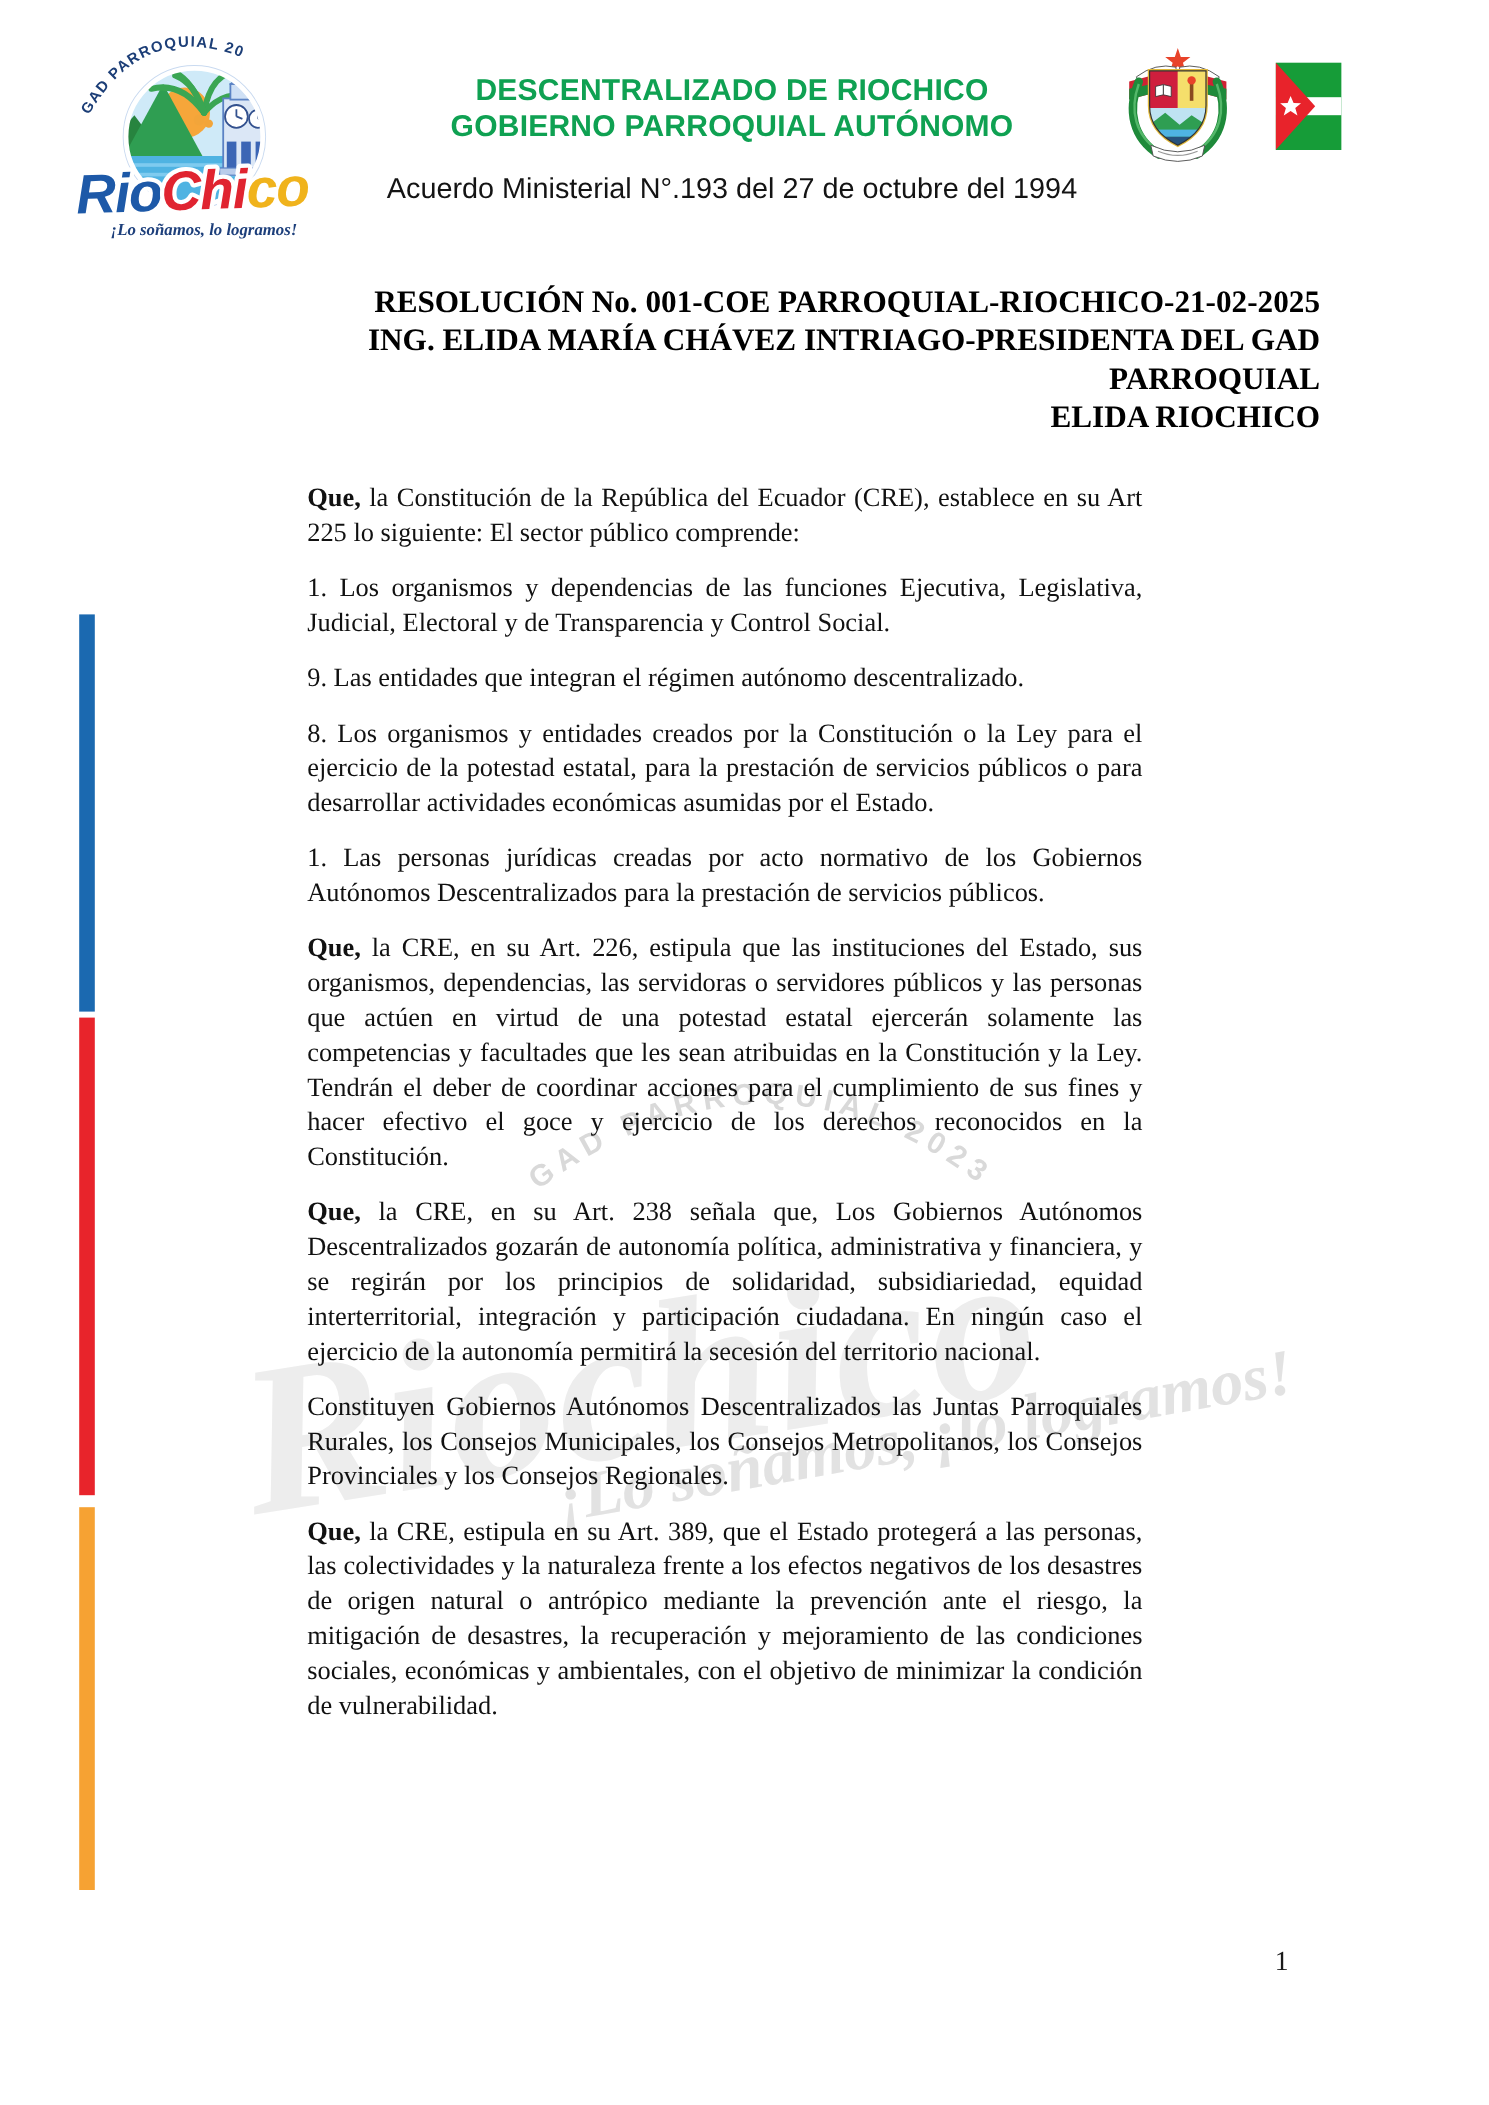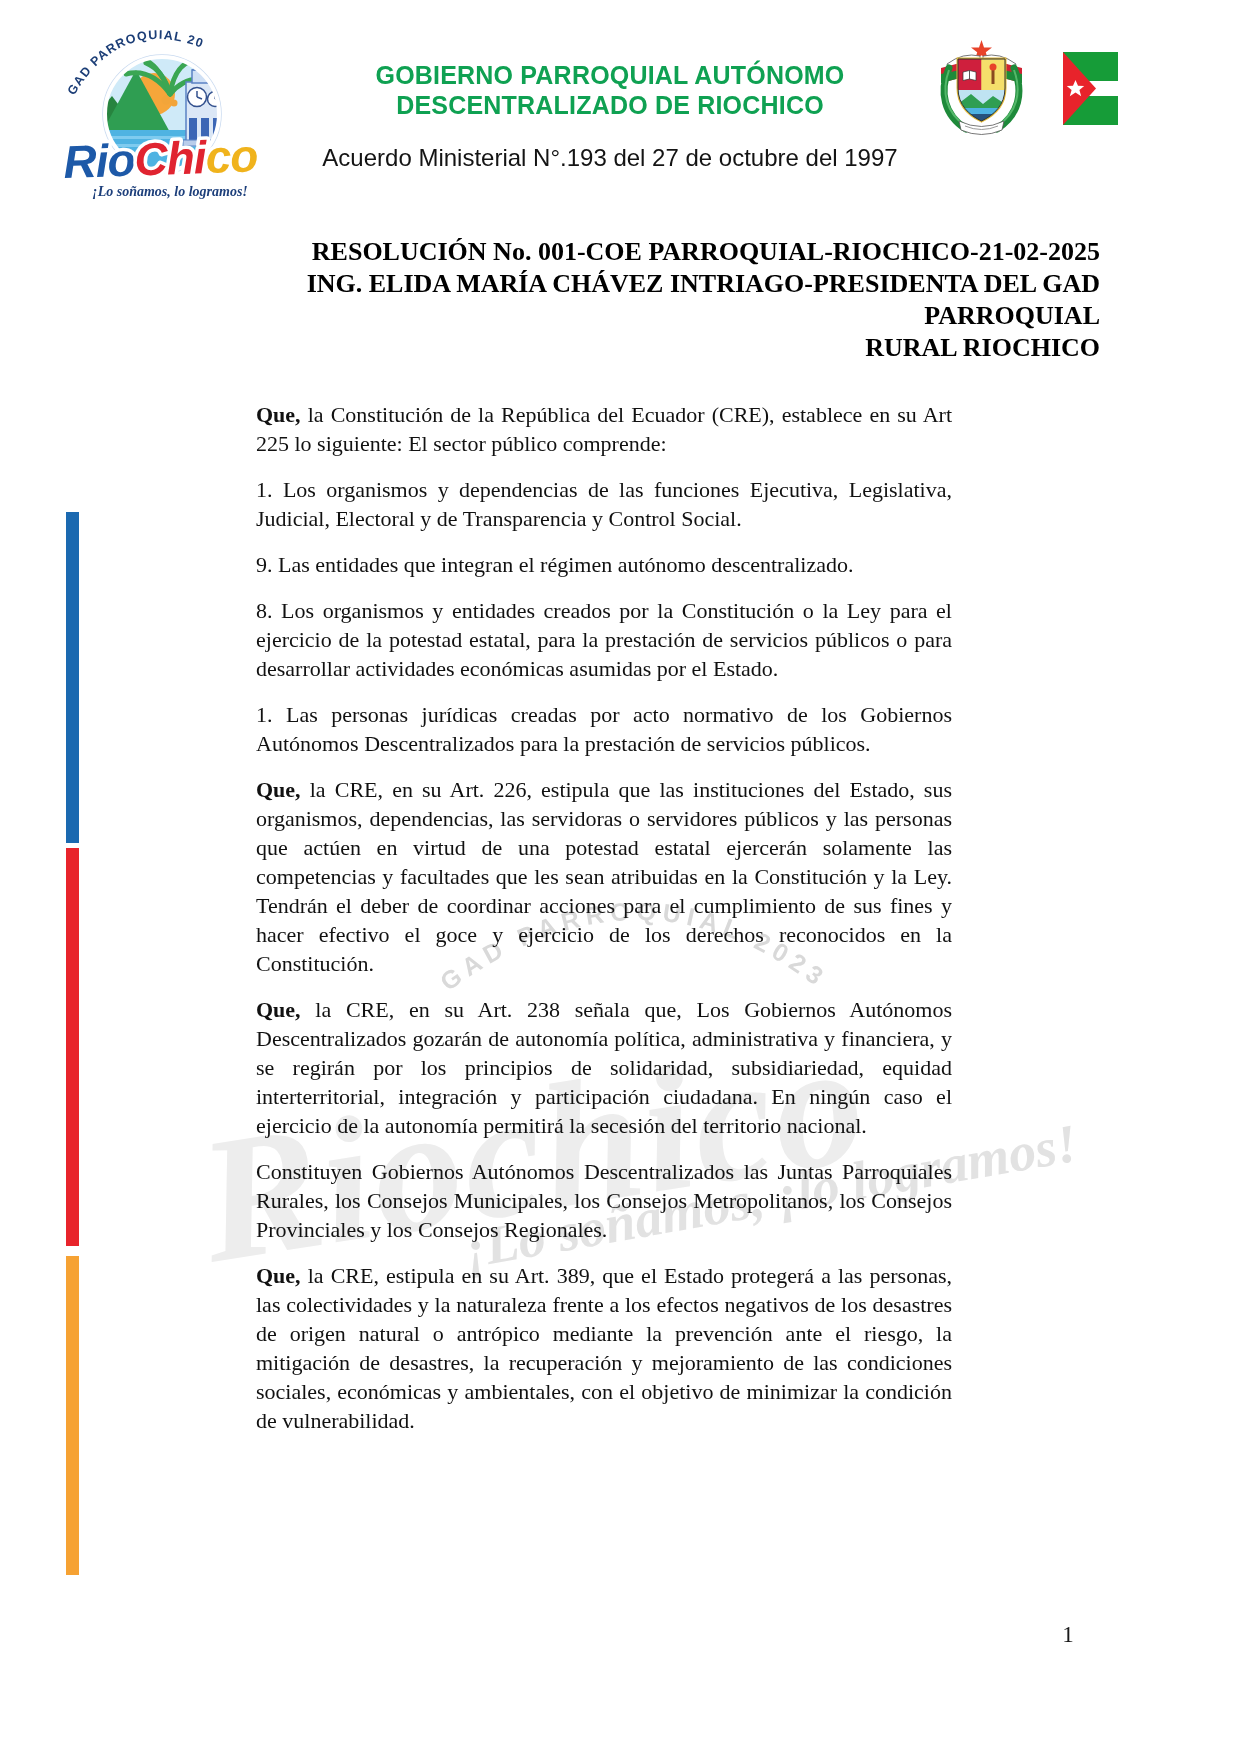--- a/index.html
+++ b/index.html
@@ -123,24 +123,24 @@
 
     <text x="2" y="148" transform="rotate(-2 2 148)" font-family="Liberation Sans, sans-serif" font-weight="bold" font-style="italic" font-size="46" letter-spacing="-1" stroke="#ffffff" stroke-width="7" paint-order="stroke" stroke-linejoin="round">
       <tspan fill="#1d59a8">Rio</tspan><tspan fill="#e02430">Chi</tspan><tspan fill="#f0b31c">co</tspan>
     </text>
 
     <text x="108" y="166" text-anchor="middle" font-family="Liberation Serif, serif" font-style="italic" font-weight="bold" font-size="14" fill="#1d3f7b">¡Lo soñamos, lo logramos!</text>
   </svg>
 
   <div class="abs hdr-center">
     <div class="hdr-green" style="color:#0fa152;">
+      <div>DESCENTRALIZADO DE RIOCHICO</div>
       <div>GOBIERNO PARROQUIAL AUTÓNOMO</div>
-      <div>DESCENTRALIZADO DE RIOCHICO</div>
     </div>
-    <div class="hdr-acuerdo">Acuerdo Ministerial N°.193 del 27 de octubre del 1997</div>
+    <div class="hdr-acuerdo">Acuerdo Ministerial N°.193 del 27 de octubre del 1994</div>
   </div>
 
   <svg class="abs" style="left:935px;top:38px;z-index:2;" width="93" height="99" viewBox="0 0 93 99">
     <defs>
       <clipPath id="shieldClip">
         <path d="M23,21 L70,21 L70,50 C70,67 59,77 46.5,83 C34,77 23,67 23,50 Z"></path>
       </clipPath>
     </defs>
 
     <polygon points="46.5,2 49,9.5 57,9.5 50.8,14.2 53,22 46.5,17.2 40,22 42.2,14.2 36,9.5 44,9.5" fill="#e8432a"></polygon>
@@ -191,21 +191,21 @@
   <svg class="abs" style="left:1063px;top:52px;z-index:2;" width="55" height="73" viewBox="0 0 55 73">
     <rect x="0" y="0" width="55" height="73" fill="#169c38"></rect>
     <rect x="0" y="29" width="55" height="15" fill="#ffffff"></rect>
     <polygon points="0,0 33,36.5 0,73" fill="#e8232b"></polygon>
     <polygon points="12.5,28 15,33.8 21.2,34.1 16.4,38.1 18.2,44.2 12.5,40.6 6.8,44.2 8.6,38.1 3.8,34.1 10,33.8" fill="#ffffff"></polygon>
   </svg>
 
   <div class="abs doc-title">
     <div>RESOLUCIÓN No. 001-COE PARROQUIAL-RIOCHICO-21-02-2025</div>
     <div>ING. ELIDA MARÍA CHÁVEZ INTRIAGO-PRESIDENTA DEL GAD PARROQUIAL</div>
-    <div>RURAL RIOCHICO</div>
+    <div>ELIDA RIOCHICO</div>
   </div>
 
   <div class="abs doc-body">
       <p><b>Que,</b> la Constitución de la República del Ecuador (CRE), establece en su Art 225 lo siguiente: El sector público comprende:</p>
       <p>1. Los organismos y dependencias de las funciones Ejecutiva, Legislativa, Judicial, Electoral y de Transparencia y Control Social.</p>
       <p>9. Las entidades que integran el régimen autónomo descentralizado.</p>
       <p>8. Los organismos y entidades creados por la Constitución o la Ley para el ejercicio de la potestad estatal, para la prestación de servicios públicos o para desarrollar actividades económicas asumidas por el Estado.</p>
       <p>1. Las personas jurídicas creadas por acto normativo de los Gobiernos Autónomos Descentralizados para la prestación de servicios públicos.</p>
       <p><b>Que,</b> la CRE, en su Art. 226, estipula que las instituciones del Estado, sus organismos, dependencias, las servidoras o servidores públicos y las personas que actúen en virtud de una potestad estatal ejercerán solamente las competencias y facultades que les sean atribuidas en la Constitución y la Ley. Tendrán el deber de coordinar acciones para el cumplimiento de sus fines y hacer efectivo el goce y ejercicio de los derechos reconocidos en la Constitución.</p>
       <p><b>Que,</b> la CRE, en su Art. 238 señala que, Los Gobiernos Autónomos Descentralizados gozarán de autonomía política, administrativa y financiera, y se regirán por los principios de solidaridad, subsidiariedad, equidad interterritorial, integración y participación ciudadana. En ningún caso el ejercicio de la autonomía permitirá la secesión del territorio nacional.</p>

